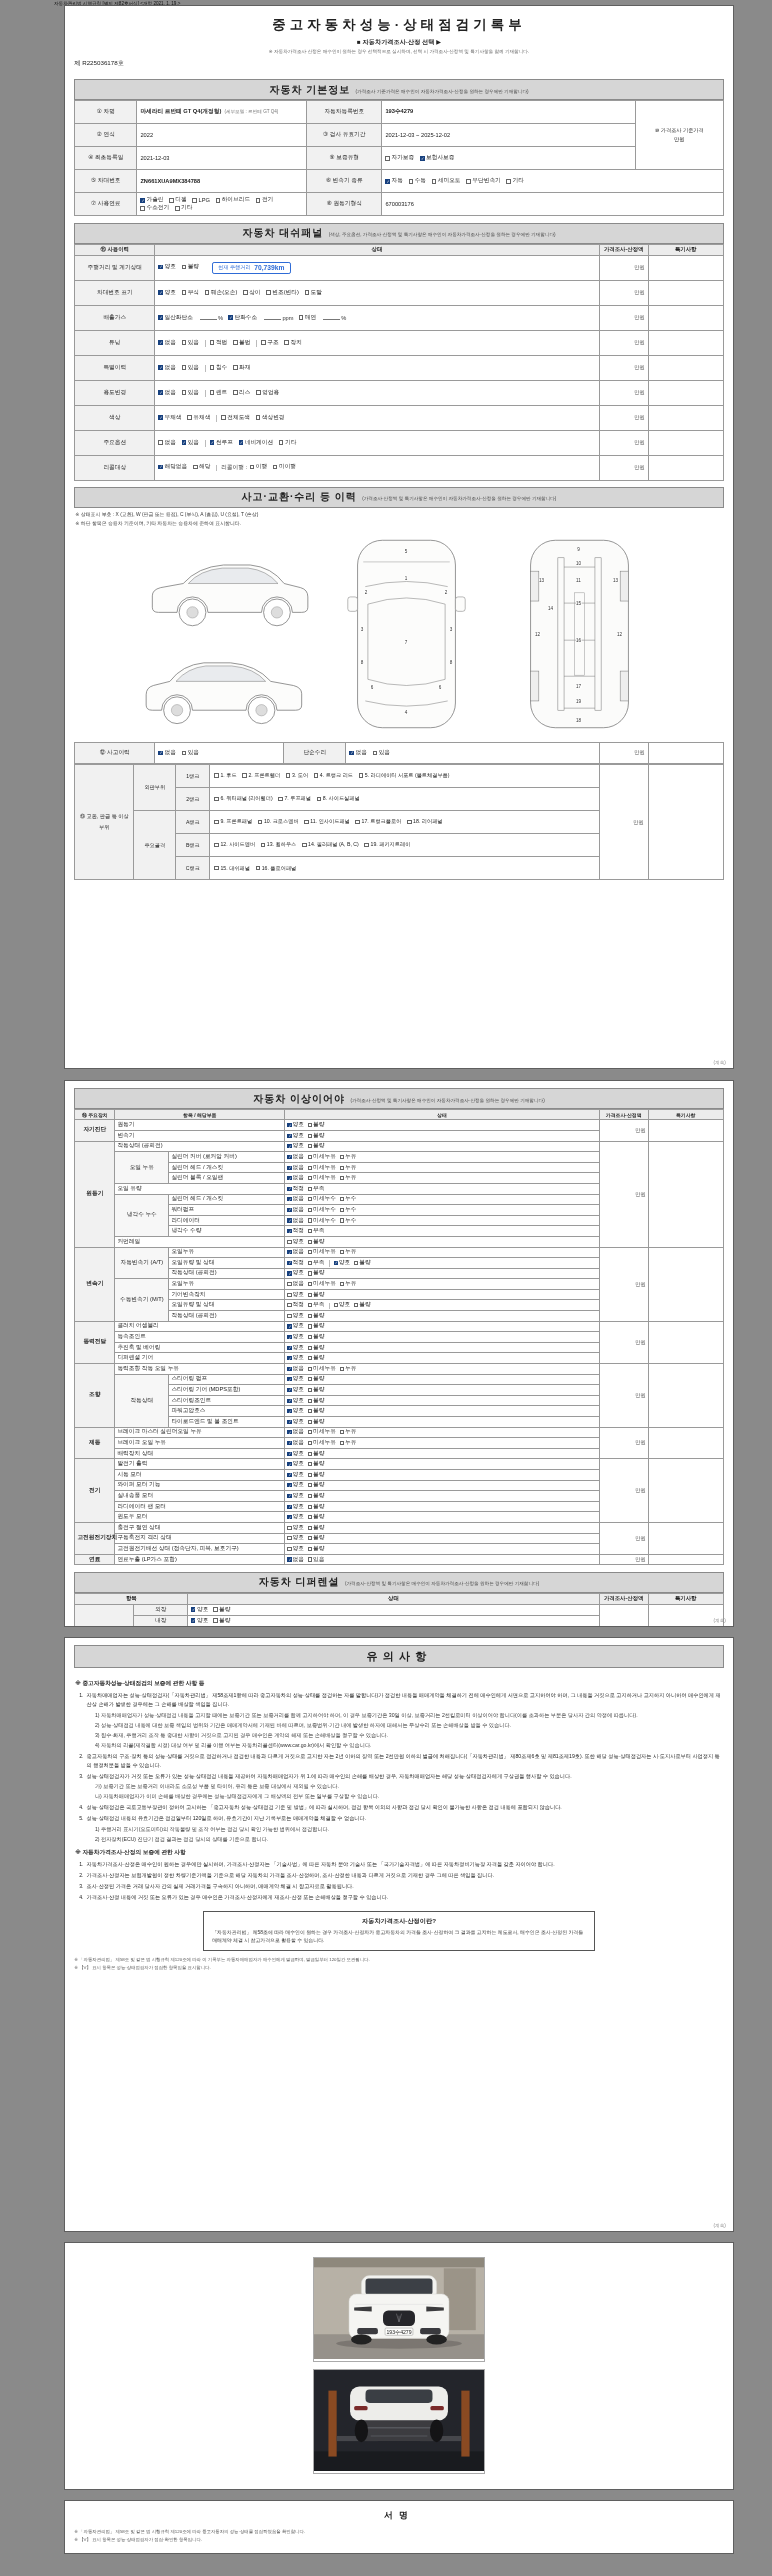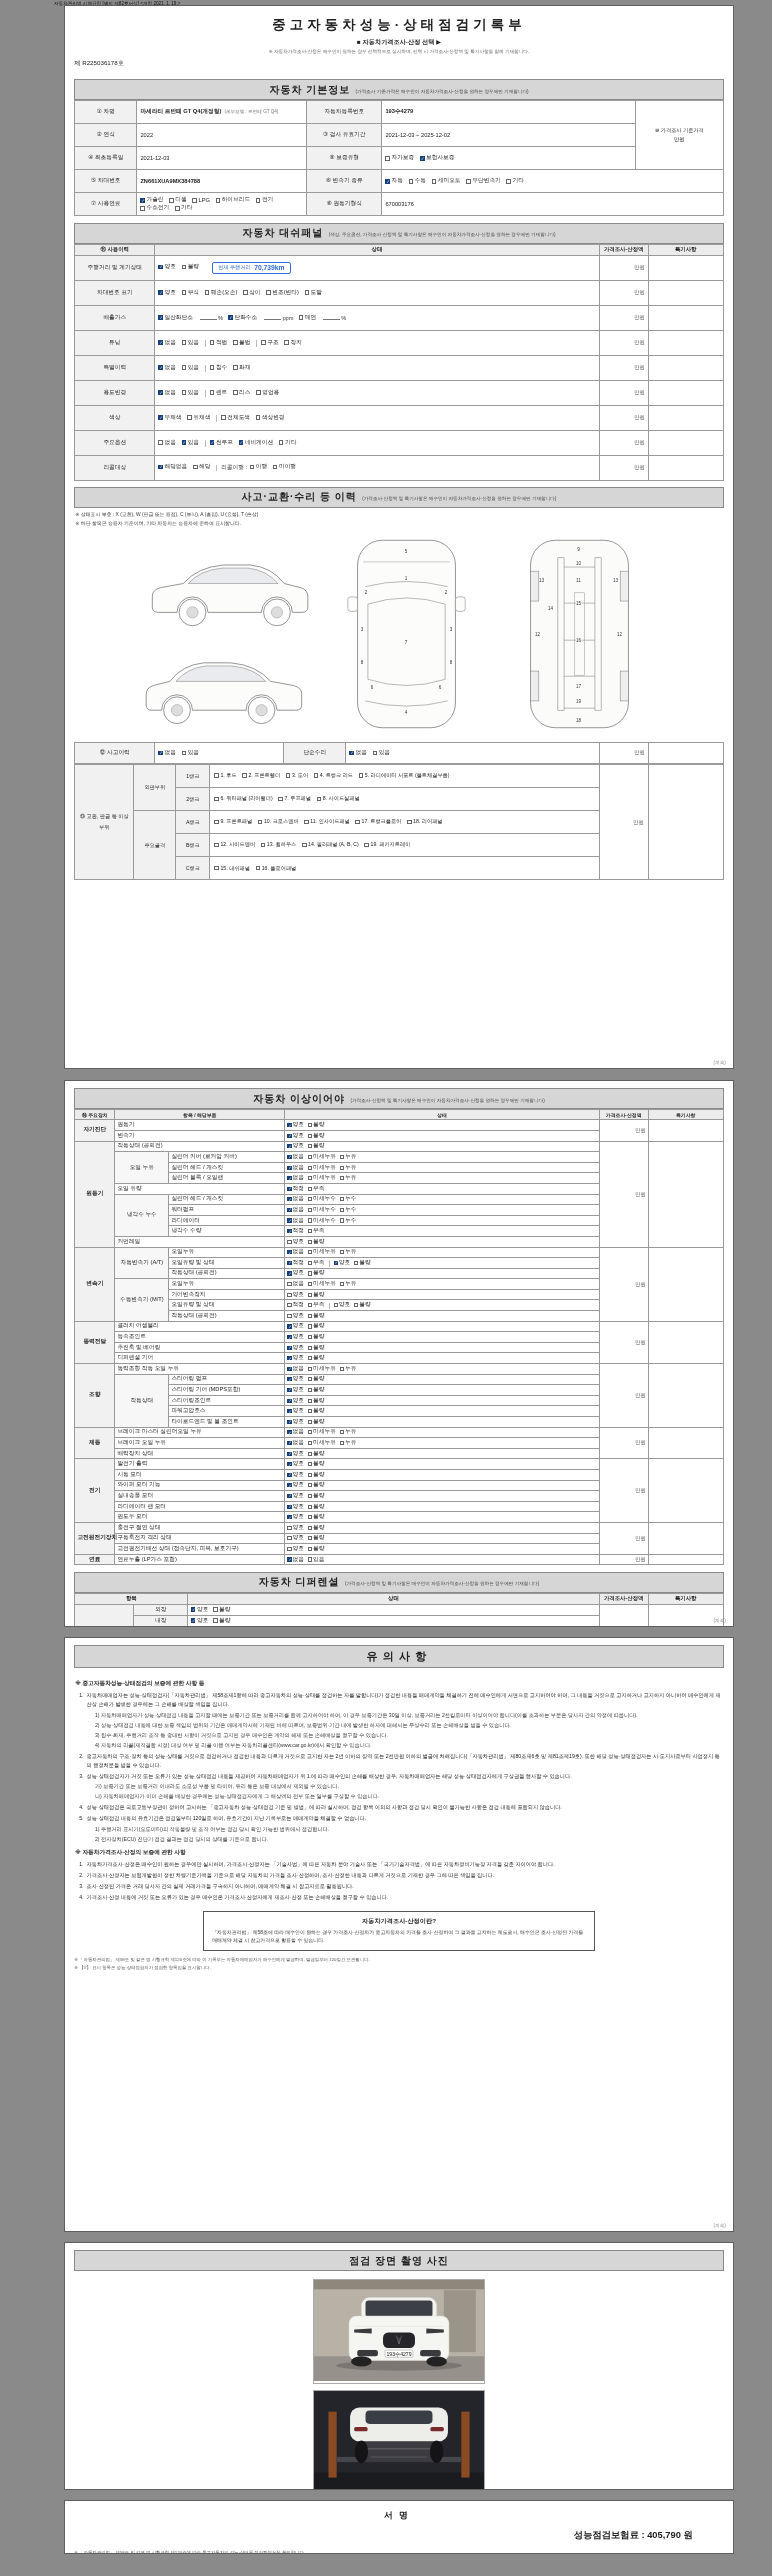--- a/index.html
+++ b/index.html
@@ -1336,23 +1336,20 @@
   <div class="nbox">
     <div class="nbox-title">자동차가격조사·산정이란?</div>
     <div class="nbox-text">「자동차관리법」 제58조에 따라 매수인이 원하는 경우 가격조사·산정자가 중고자동차의 가격을 조사·산정하여 그 결과를 고지하는 제도로서, 매수인은 조사·산정된 가격을 매매계약 체결 시 참고가격으로 활용할 수 있습니다.</div>
   </div>
   <div class="nfoot">※ 「자동차관리법」 제58조 및 같은 법 시행규칙 제120조에 따라 이 기록부는 자동차매매업자가 매수인에게 발급하며, 발급일부터 120일간 보관됩니다.</div>
   <div class="nfoot" style="margin-top:1px">※ 【V】 표시 항목은 성능·상태점검자가 점검한 항목임을 표시합니다.</div>
   <span class="cont">(계속)</span>
 </section>
 
 <section class="panel" id="p4">
-  <div class="secbar" style="margin-top:0">
-    <span class="sectitle">점검 장면 촬영 사진</span>
-  </div>
   <div class="photos">
     <div class="photo-frame">
       <svg width="170" height="101" viewBox="0 0 330 196">
         <rect width="330" height="196" fill="#b7b1a6"></rect>
         <rect width="330" height="18" fill="#8e887c"></rect>
         <rect x="252" y="20" width="62" height="120" fill="#9b9488"></rect>
         <rect y="148" width="330" height="48" fill="#96918a"></rect>
         <ellipse cx="165" cy="166" rx="122" ry="10" fill="rgba(0,0,0,0.18)"></ellipse>
         <rect x="92" y="34" width="146" height="48" rx="16" fill="#f2f2ef" stroke="#d8d8d3"></rect>
         <rect x="100" y="40" width="130" height="32" rx="6" fill="#3c4046"></rect>
@@ -1387,20 +1384,16 @@
         <line x1="110" y1="128" x2="220" y2="128" stroke="#55575c" stroke-width="2"></line>
         <ellipse cx="92" cy="118" rx="13" ry="22" fill="#141416"></ellipse>
         <ellipse cx="238" cy="118" rx="13" ry="22" fill="#141416"></ellipse>
       </svg>
     </div>
   </div>
 </section>
 
 <section class="panel" id="p5">
   <div class="sign-title">서명</div>
-  <div class="premium">
-    <span>성능점검보험료 :</span>
-    <span>405,790 원</span>
-  </div>
   <div class="sign-foot">※ 「자동차관리법」 제58조 및 같은 법 시행규칙 제120조에 따라 중고자동차의 성능·상태를 점검하였음을 확인합니다.</div>
   <div class="sign-foot" style="margin-top:0.5px">※ 【V】 표시 항목은 성능·상태점검자가 점검·확인한 항목입니다.</div>
 </section>
 
 
 </body></html>

